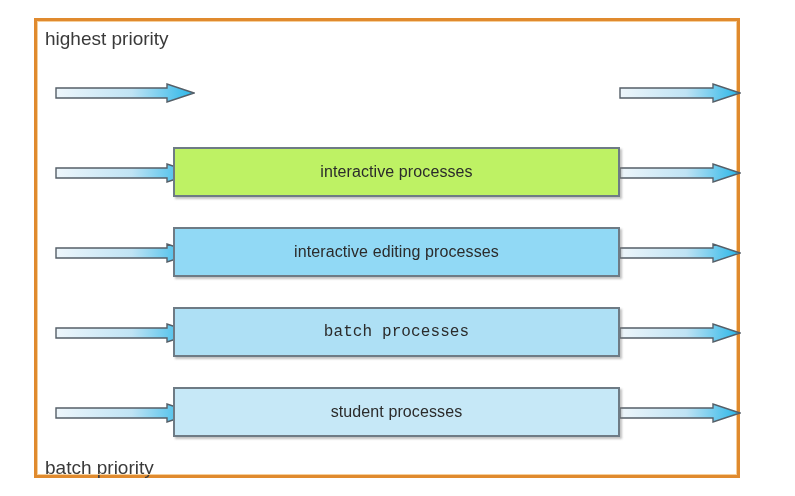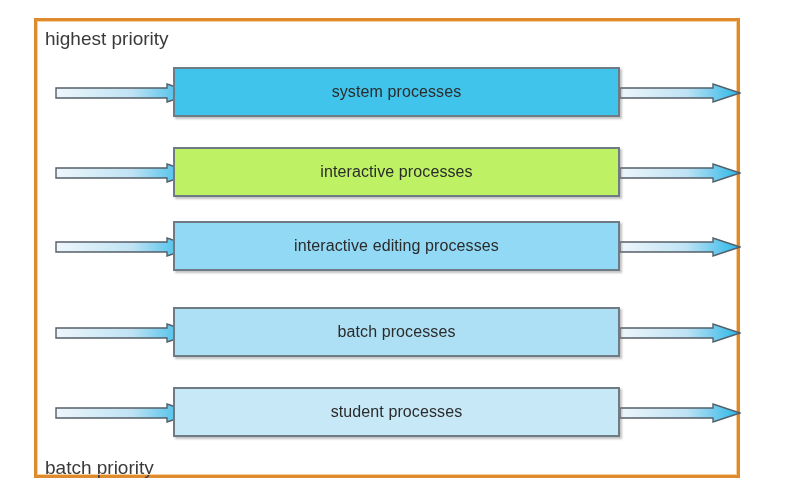--- a/index.html
+++ b/index.html
@@ -77,22 +77,22 @@
     height: 20px;
     z-index: 2;
   }
   .arrow svg { display: block; }
   .arrow-in  { left: 18px;  width: 140px; }
   .arrow-out { left: 582px; width: 122px; }
 
   
   #row-0 { top: 46px; }
   #row-1 { top: 126px; }
-  #row-2 { top: 200px; }
-  #row-3 { top: 286px; }
+  #row-2 { top: 206px; }
+  #row-3 { top: 286px; font-family: Liberation Mono, monospace; }
   #row-4 { top: 366px; }
 </style>
 </head>
 <body>
 
 <div id="diagram-frame">
 
   <div class="corner-label" id="label-highest">highest priority</div>
 
   <div class="row" id="row-0">
@@ -101,23 +101,20 @@
         <defs>
           <linearGradient id="shaftGrad0" x1="0" y1="0" x2="1" y2="0">
             <stop offset="0%" stop-color="#eef6fb"></stop>
             <stop offset="55%" stop-color="#bfe3f4"></stop>
             <stop offset="100%" stop-color="#29b6e8"></stop>
           </linearGradient>
         </defs>
         <path d="M1,5 L112,5 L112,1 L139,10 L112,19 L112,15 L1,15 Z" fill="url(#shaftGrad0)" stroke="#555f68" stroke-width="1.4"></path>
       </svg>
     </div>
-    <div class="bar" style="background:#40c4eb">
-      <span class="bar-label">system processes</span>
-    </div>
     <div class="arrow arrow-out">
       <svg width="122" height="20" viewBox="0 0 122 20" preserveAspectRatio="none">
         <defs>
           <linearGradient id="shaftGradO0" x1="0" y1="0" x2="1" y2="0">
             <stop offset="0%" stop-color="#eef6fb"></stop>
             <stop offset="55%" stop-color="#bfe3f4"></stop>
             <stop offset="100%" stop-color="#29b6e8"></stop>
           </linearGradient>
         </defs>
         <path d="M1,5 L94,5 L94,1 L121,10 L94,19 L94,15 L1,15 Z" fill="url(#shaftGradO0)" stroke="#555f68" stroke-width="1.4"></path>

